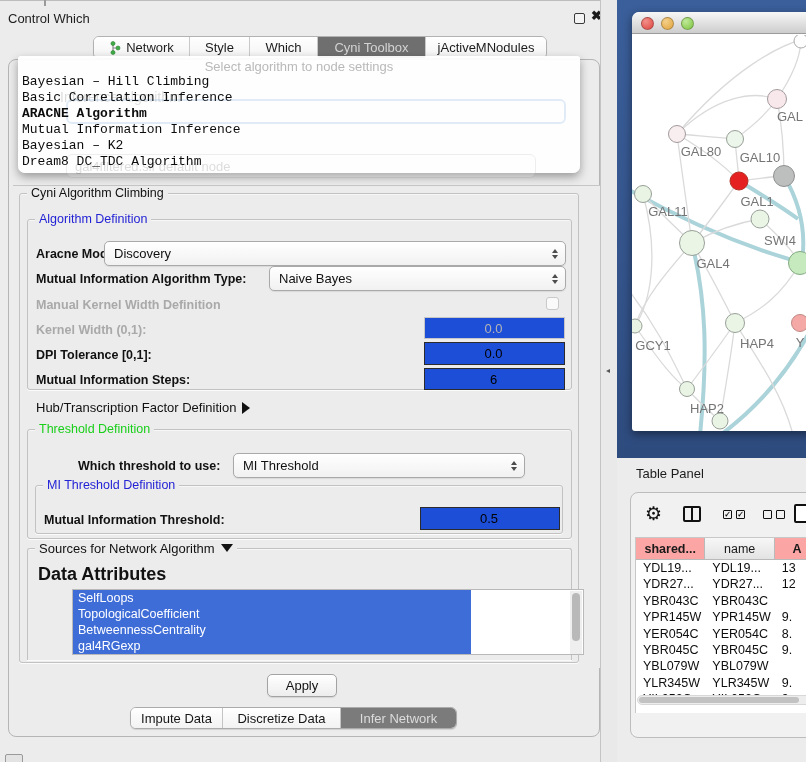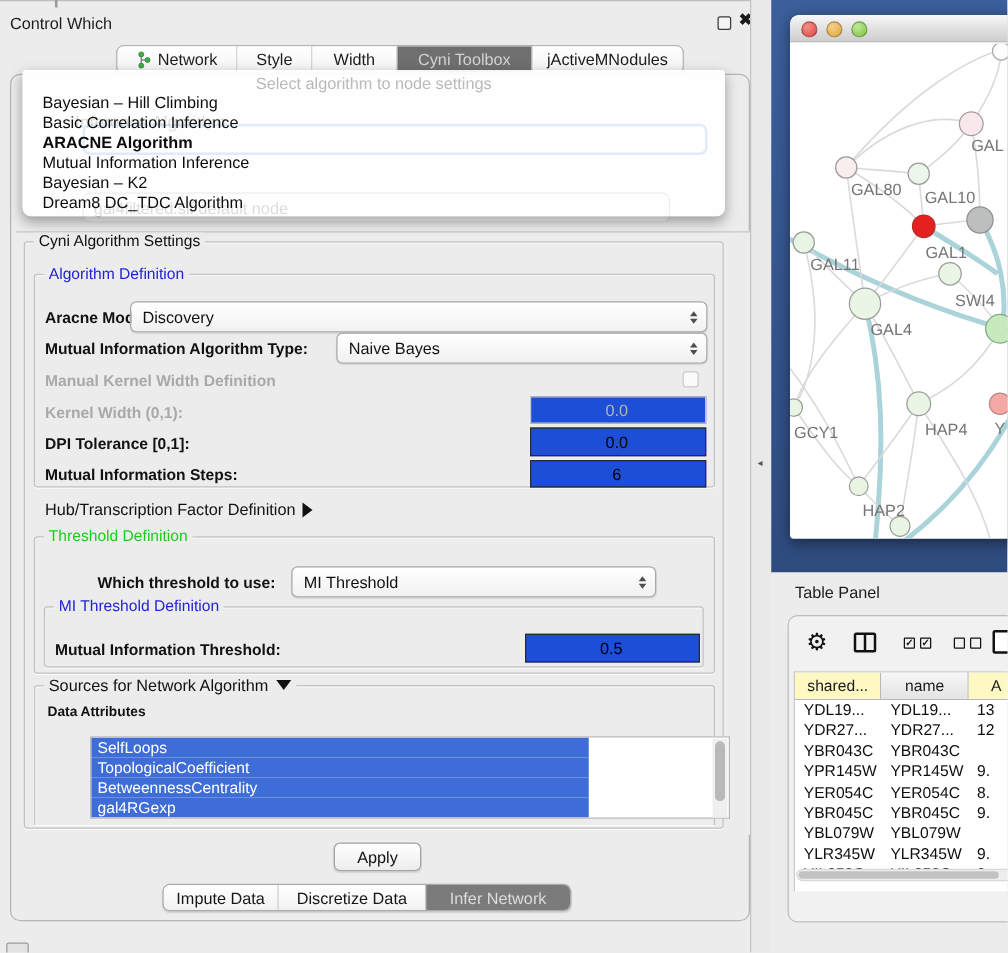--- a/index.html
+++ b/index.html
@@ -20,21 +20,21 @@
 
   .container { left:8px; top:59px; width:592px; height:678px; border:1px solid #b5b5b5; border-radius:8px; background:#ececec; }
 
   
   .popup { left:18px; top:56px; width:562px; height:117px; background:rgba(255,255,255,.94); border-radius:3px 3px 7px 7px; box-shadow:0 4px 10px rgba(0,0,0,.35); z-index:30; }
   .popup .ghost { position:absolute; opacity:.16; }
   .ghost-label { left:42px; top:33px; font-size:14px; color:#333; }
   .ghost-combo { left:48px; top:43px; width:500px; height:25px; border:2px solid #4a90d9; border-radius:6px; background:#fff; }
   .ghost-combo2 { left:48px; top:98px; width:470px; height:24px; border:1px solid #999; border-radius:6px; background:#fff; font-size:13px; color:#333; padding:4px 0 0 8px; }
   .dd-placeholder { position:absolute; left:0; top:3px; width:100%; text-align:center; font-size:13px; color:#b9b9b9; }
-  .dd-list { position:absolute; left:16px; top:18px; width:554px; }
+  .dd-list { position:absolute; left:4px; top:18px; width:554px;font-family:Liberation Mono, monospace; }
   .dd-item { font-size:13px; color:#0c0c0c; height:16px; line-height:16px; white-space:nowrap; }
   .dd-item.bold { font-weight:bold; }
 
   
   .settings { left:13px; top:185px; width:587px; height:483px; border-top:1px solid #c6c6c6; background:#ececec; z-index:5; }
   .vscroll { left:585px; top:187px; width:14px; height:478px; background:#f6f6f6; border-left:1px solid #dcdcdc; }
   .vscroll .thumb { position:absolute; left:2px; top:3px; width:10px; height:408px; background:#c3c3c3; border-radius:6px; }
 
   .groupbox { position:absolute; border:1px solid #c2c2c2; border-radius:3px; box-shadow:0 1px 0 rgba(255,255,255,.8), inset 0 1px 0 rgba(255,255,255,.6); }
   .gb-title { position:absolute; top:-8px; left:7px; background:#ececec; padding:0 4px; font-size:12.5px; }
@@ -95,21 +95,21 @@
   .tp-toolbar { position:absolute; left:0; top:0; width:100%; height:44px; }
   .gear-icon { position:absolute; left:14px; top:9px; font-size:19px; color:#111; }
   .cols-icon { position:absolute; left:52px; top:13px; width:18px; height:16px; border:2px solid #111; border-radius:2px; }
   .cols-icon::after { content:""; position:absolute; left:6px; top:0; width:2px; height:12px; background:#111; }
   .cb { position:absolute; top:17px; width:9px; height:9px; border:1.5px solid #111; border-radius:1px; font-size:8px; line-height:8px; text-align:center; color:#111; font-weight:bold; }
   .doc-icon { position:absolute; left:163px; top:11px; width:16px; height:19px; border:2px solid #111; border-radius:2px; background:#fff; }
 
   .tbl { position:absolute; left:4px; top:44px; width:186px; height:176px; background:#fff; border:1px solid #c8c8c8; border-bottom:none; overflow:hidden; }
   .tbl-head { display:flex; height:22px; border-bottom:1px solid #b9b9b9; }
   .th { font-size:12.5px; color:#1a1a1a; text-align:center; line-height:22px; border-right:1px solid #b9b9b9; overflow:hidden; white-space:nowrap; }
-  .th.blue { background:#fef9c3; }
+  .th.blue { background:#fca5a5;font-weight:bold; }
   .th.gray { background:linear-gradient(#f7f7f7,#e3e3e3); }
   .tr { display:flex; height:16.4px; }
   .td { font-size:12.5px; color:#0e0e0e; line-height:16.4px; padding-left:7px; white-space:nowrap; overflow:hidden; }
   .tp-hscroll { position:absolute; left:6px; top:202px; width:176px; height:10px; background:#ededed; border:1px solid #d8d8d8; border-radius:5px; }
   .tp-hscroll .thumb { position:absolute; left:1px; top:1px; width:160px; height:6px; background:#c2c2c2; border-radius:4px; }
 
   .net-icon-dot { fill:#3fae46; stroke:#2c7d31; stroke-width:.6; }
 </style>
 </head>
 <body>
@@ -128,36 +128,36 @@
       <circle class="net-icon-dot" cx="4" cy="2.5" r="2"></circle>
       <circle class="net-icon-dot" cx="9" cy="7" r="2"></circle>
       <circle class="net-icon-dot" cx="4" cy="11.5" r="2"></circle>
     </svg>
     <span>Network</span>
   </div>
   <div class="tab" style="width:60px">
       <span>Style</span>
     </div>
   <div class="tab" style="width:68px">
-      <span>Width</span>
+      <span>Which</span>
     </div>
   <div class="tab sel" style="width:108px">
       <span>Cyni Toolbox</span>
     </div>
   <div class="tab" style="width:120px">
       <span>jActiveMNodules</span>
     </div>
 </div>
 
 <div class="abs container"></div>
 
 <div class="abs settings">
 
   <div class="groupbox" style="left:6px; top:7px; width:560px; height:470px;">
-    <span class="gb-title t-black">Cyni Algorithm Settings</span>
+    <span class="gb-title t-black">Cyni Algorithm Climbing</span>
   </div>
 
   <div class="groupbox" style="left:14px; top:33px; width:545px; height:171px;">
     <span class="gb-title t-blue">Algorithm Definition</span>
   </div>
   <div class="lbl" style="left:23px; top:61px;">Aracne Mode:</div>
   <div class="combo" style="left:91px; top:55px; width:462px; height:25px;">
     <span>Discovery</span>
     <span class="spin">
         <span class="up"></span>
@@ -197,21 +197,21 @@
       </span>
   </div>
   <div class="groupbox" style="left:22px; top:299px; width:528px; height:49px;">
     <span class="gb-title t-blue" style="background:#ececec;">MI Threshold Definition</span>
   </div>
   <div class="lbl" style="left:31px; top:327px;">Mutual Information Threshold:</div>
   <div class="field on" style="left:407px; top:321px; width:140px; height:23px;">0.5</div>
 
   <div class="groupbox" style="left:14px; top:362px; width:545px; height:112px; border-bottom:none; border-radius:3px 3px 0 0;">
     <span class="gb-title t-black" style="font-size:13px;"><span>Sources for Network Algorithm</span><span class="tri-down"></span></span>
-    <div class="lbl" style="left:10px; top:15px; font-size:11px;">Data Attributes</div>
+    <div class="lbl" style="left:10px; top:15px; font-size:18px;">Data Attributes</div>
     <div class="attr-list">
       <div class="attr-item">SelfLoops</div>
         <div class="attr-item">TopologicalCoefficient</div>
         <div class="attr-item">BetweennessCentrality</div>
         <div class="attr-item">gal4RGexp</div>
         <div class="attr-scroll">
           <div class="thumb"></div>
         </div>
     </div>
   </div>

